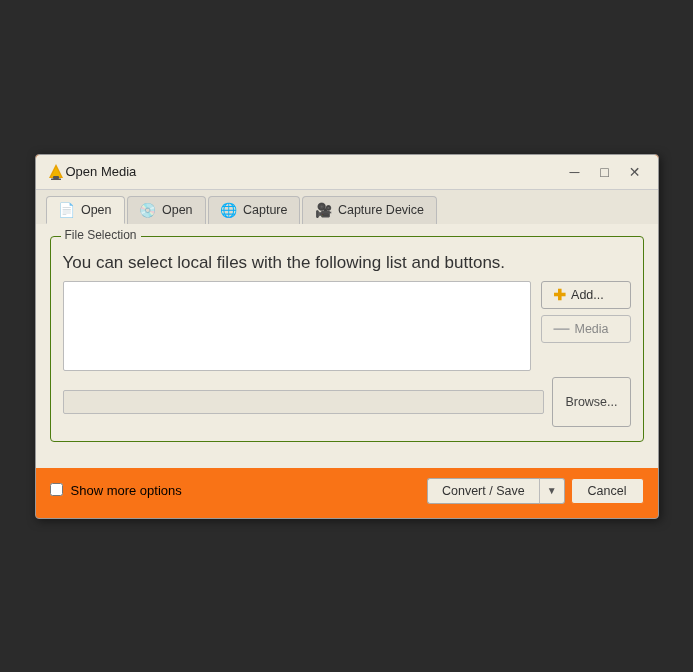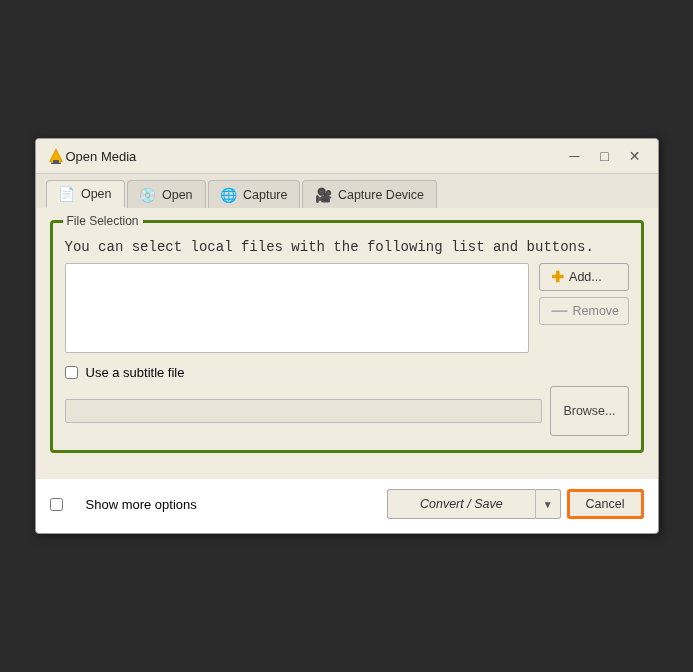--- a/index.html
+++ b/index.html
@@ -7,21 +7,21 @@
       background: #2b2b2b;
       display: flex;
       justify-content: center;
       align-items: center;
       width: 693px;
       height: 672px;
       font-family: 'Segoe UI', Arial, sans-serif;
       font-size: 13px;
     }
     .window {
-      background: #ffffff;
+      background: #f97316;
       border: 1px solid #999;
       border-radius: 4px;
       width: 624px;
       box-shadow: 2px 2px 10px rgba(0,0,0,0.5);
     }
     .titlebar {
       background: #f0ece0;
       border-bottom: 1px solid #ccc;
       display: flex;
       align-items: center;
@@ -77,42 +77,41 @@
     }
     .tab-icon {
       font-size: 14px;
       color: #888;
     }
     .content {
       padding: 12px 14px 14px;
       background: #f0ece0;
     }
     .section-box {
-      border: 3px solid #4d7c0f;
+      border: 1px solid #4d7c0f;
       border-radius: 4px;
       padding: 10px 12px 14px;
       margin-bottom: 12px;
       background: #f0ece0;
       position: relative;
     }
     .section-label {
       position: absolute;
       top: -9px;
       left: 10px;
       background: #f0ece0;
       padding: 0 4px;
       font-size: 12px;
       color: #444;
     }
     .desc-text {
-      font-size: 14px;
+      font-size: 17px;
       color: #333;
       margin-bottom: 8px;
       margin-top: 6px;
-      font-family: Liberation Mono, monospace;
     }
     .file-area {
       display: flex;
       gap: 10px;
       align-items: flex-start;
     }
     .file-list {
       flex: 1;
       border: 1px solid #bbb;
       background: #fff;
@@ -187,52 +186,50 @@
       cursor: pointer;
     }
     .bottom-bar {
       display: flex;
       align-items: center;
       padding: 10px 14px 14px;
       gap: 8px;
     }
     .show-more {
       display: flex;
-      align-items: center;
-      gap: 23px;
+      gap: 8px;
       flex: 1;
     }
     .bottom-actions {
       display: flex;
       gap: 0;
     }
     .btn-convert {
       background: #f0ece0;
       border: 1px solid #aaa;
       border-radius: 3px 0 0 3px;
-      padding: 5px 32px;
+      padding: 5px 14px;
       cursor: pointer;
       font-size: 12.5px;
       color: #333;
       border-right: none;
-      font-style: italic;
     }
     .btn-dropdown {
       background: #f0ece0;
       border: 1px solid #aaa;
       border-radius: 0 3px 3px 0;
       padding: 5px 7px;
       cursor: pointer;
       font-size: 10px;
       color: #555;
       border-left: 1px solid #bbb;
     }
     .btn-cancel {
       background: #f0ece0;
-      border: 3px solid #f97316;
+      border: 1px solid #f97316;
       border-radius: 3px;
       padding: 5px 16px;
       cursor: pointer;
       font-size: 12.5px;
       color: #333;
     }
     .add-icon {
       color: #e8a000;
       font-weight: bold;
       font-size: 15px;
@@ -292,29 +289,25 @@
       <p class="desc-text">You can select local files with the following list and buttons.</p>
       <div class="file-area">
         <div class="file-list"></div>
         <div class="file-buttons">
           <button class="btn-add">
             <span class="add-icon">✚</span>
             <span>Add...</span>
           </button>
           <button class="btn-remove">
             <span class="remove-dash">—</span>
-            <span>Remove</span>
+            <span>Media</span>
           </button>
         </div>
       </div>
 
-      <div class="subtitle-row">
-        <input type="checkbox" id="subtitle-cb" style="">
-        <label for="subtitle-cb">Use a subtitle file</label>
-      </div>
       <div class="subtitle-file-row">
         <input type="text" class="subtitle-input" readonly="" style="">
         <button class="btn-browse">Browse...</button>
       </div>
     </div>
   </div>
 
   <div class="bottom-bar">
     <div class="show-more">
       <input type="checkbox" id="show-more-cb" style="">

